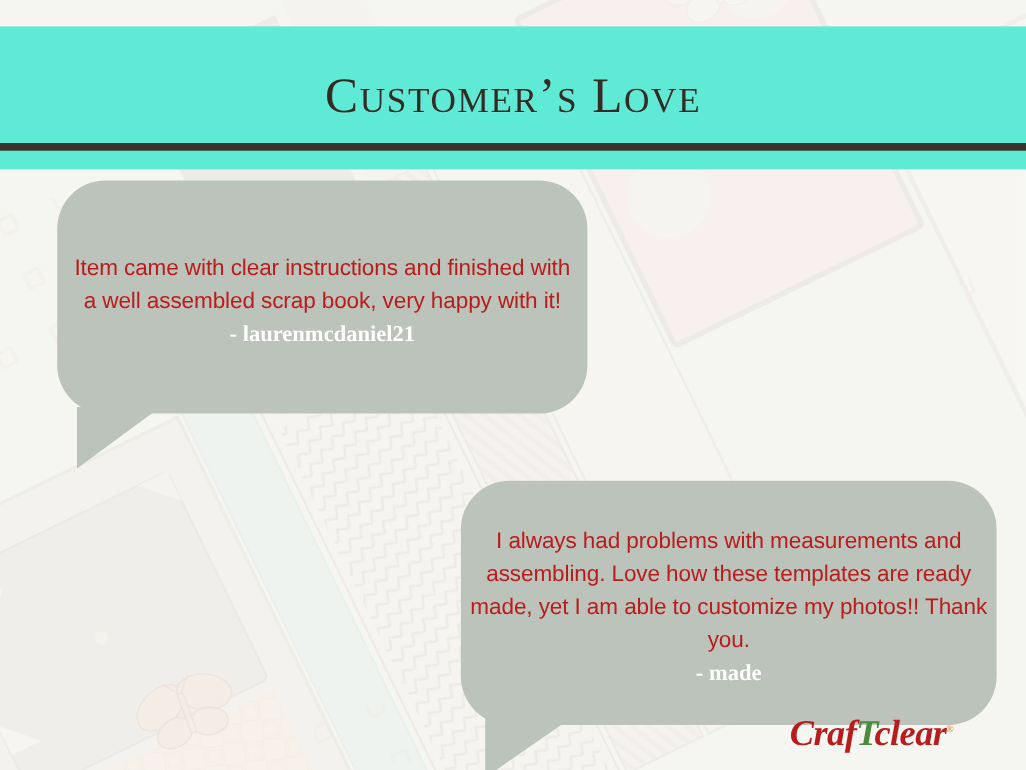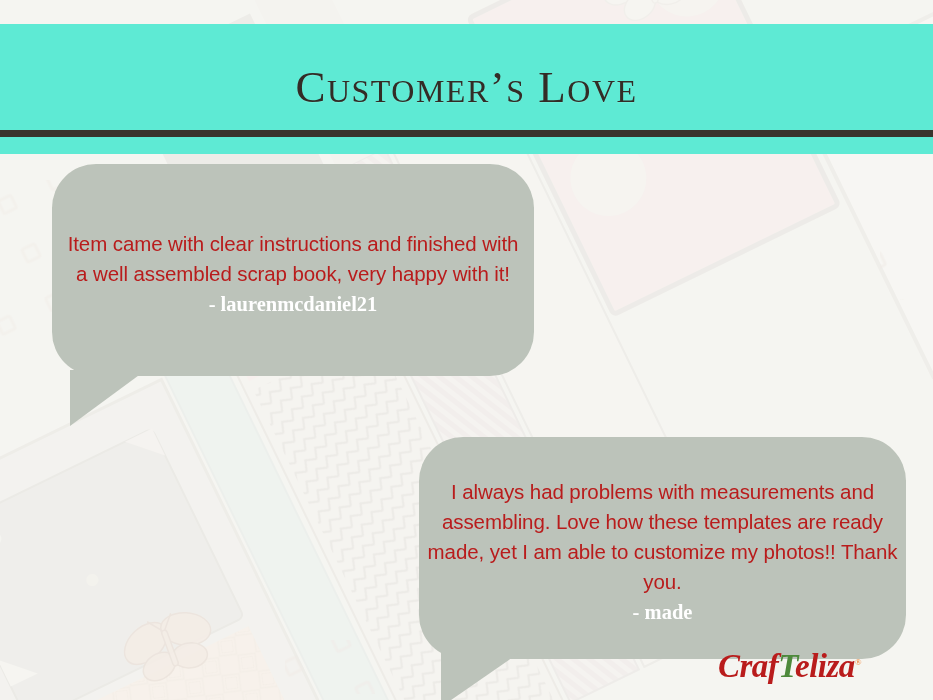--- a/index.html
+++ b/index.html
@@ -274,16 +274,16 @@
     <svg class="tail-shape" viewBox="0 0 78 56" xmlns="http://www.w3.org/2000/svg">
       <path d="M0 0 L0 54 L78 0 Z" fill="#bcc3ba"></path>
     </svg>
     <div class="bubble-body">
       <p class="quote-text">I always had problems with measurements and assembling. Love how these templates are ready made, yet I am able to customize my photos!! Thank you.</p>
       <p class="quote-author">- made</p>
     </div>
   </div>
 
   <div class="logo">
-    <span class="logo-text"><span class="logo-orange">Craf</span><span class="logo-green">T</span><span class="logo-orange">eliza</span><span class="logo-tm">®</span></span>
+    <span class="logo-text"><span class="logo-orange">Craf</span><span class="logo-green">T</span><span class="logo-orange">clear</span><span class="logo-tm">®</span></span>
   </div>
 
 </div>
 
 </body></html>

